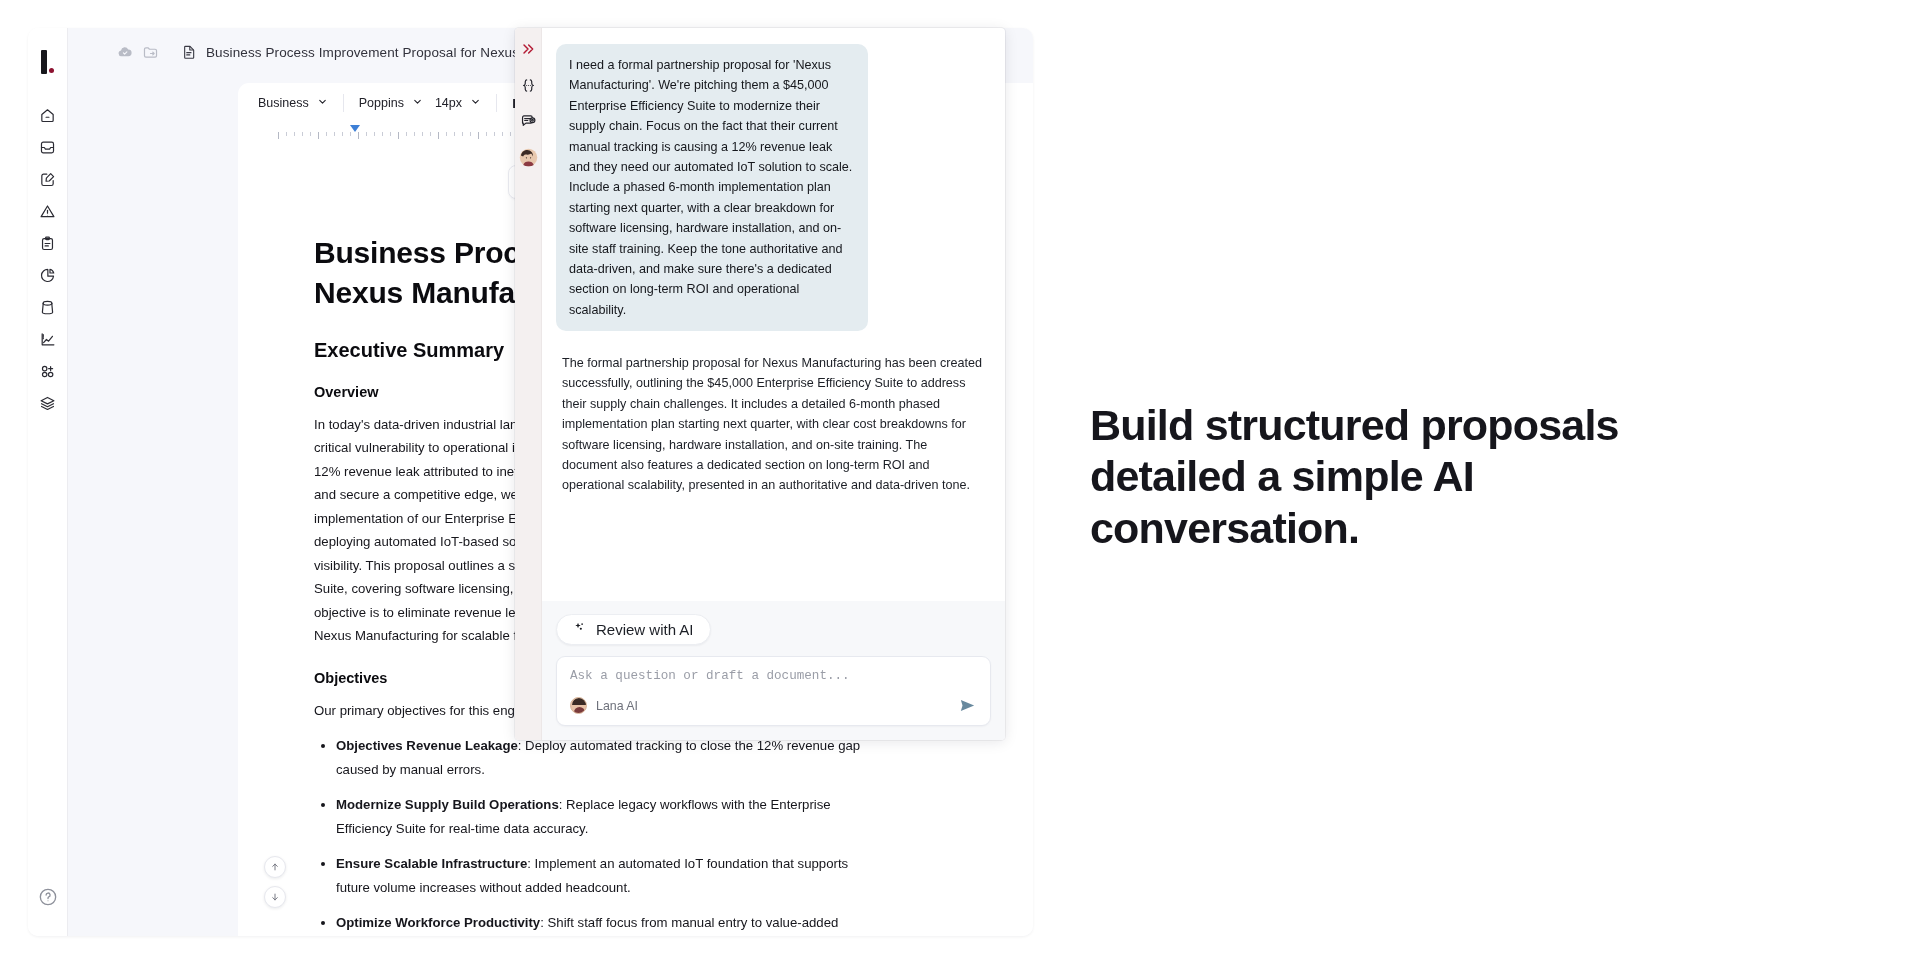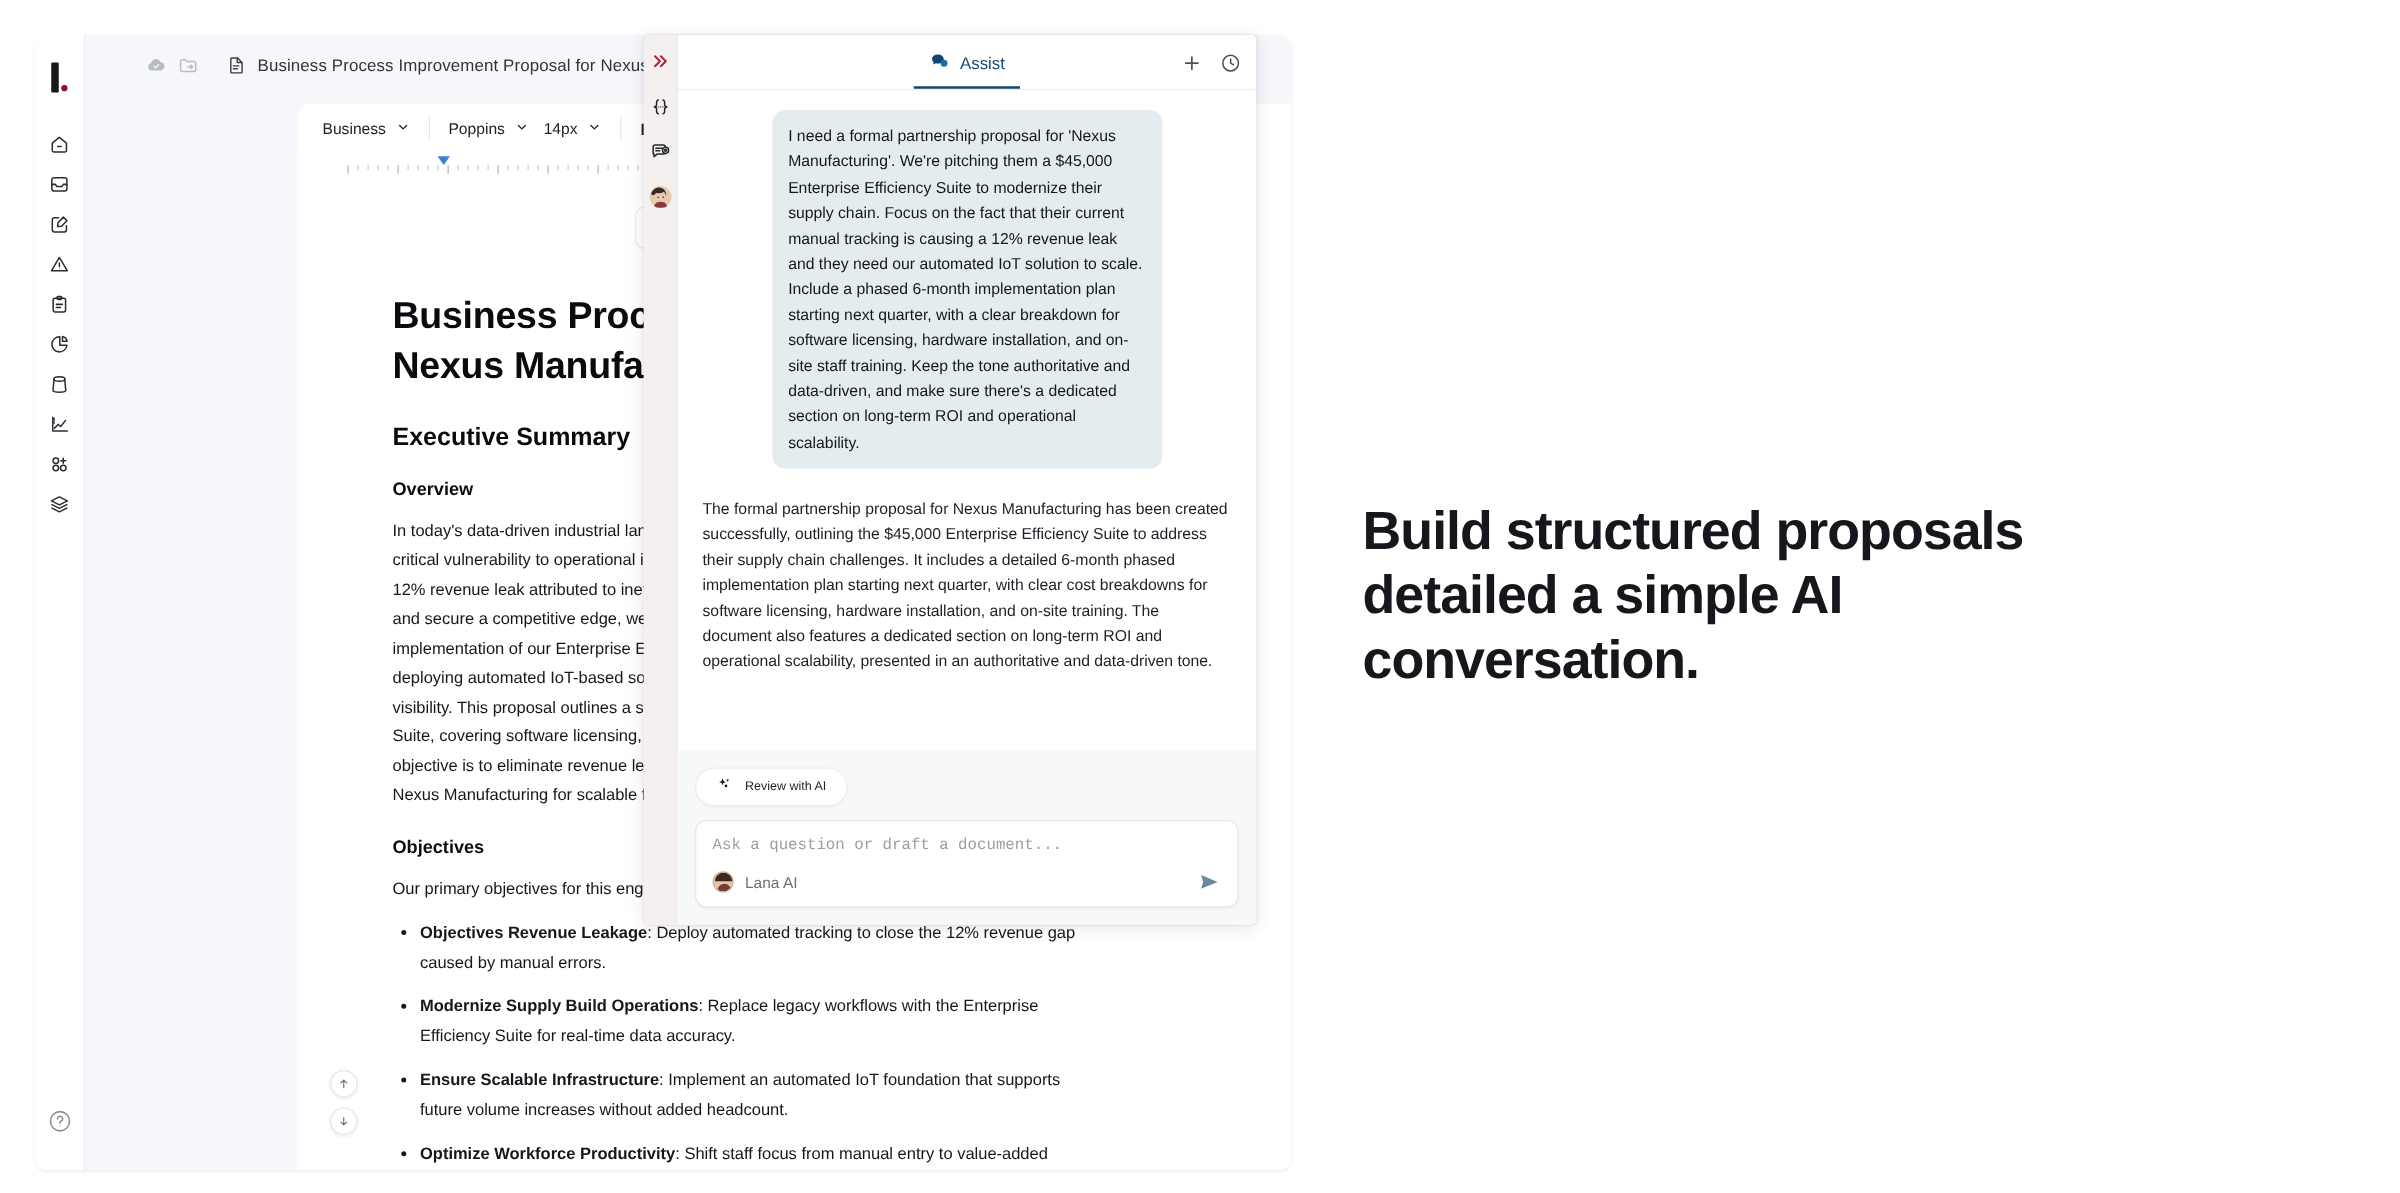--- a/index.html
+++ b/index.html
@@ -186,41 +186,41 @@
     padding: 10px 12px 9px 12px; border-bottom: 2.5px solid #13456f; cursor:pointer;
     position: relative; top: 1px;
   }
   #chat-header .hdr-actions {
     position:absolute; right:12px; top:0; height:44px; display:flex; align-items:center; gap:14px;
   }
   #chat-header .hdr-actions .ha { color:#4c4f59; cursor:pointer; display:flex; }
 
   #chat-scroll { flex:1 1 auto; overflow:hidden; padding: 10px 14px 0 14px; position:relative; }
 
-  .msg-user-wrap { display:flex; justify-content:center; }
+  .msg-user-wrap { display:flex; justify-content:flex-start; }
   .msg-user {
     background:#e4ecf0; color:#15171c; font-size:12.6px; line-height:1.62;
     border-radius:10px; padding: 11px 13px; max-width: 312px;
     margin-top: 6px;
   }
   .msg-bot {
     color:#1c1f26; font-size:12.6px; line-height:1.62; margin-top: 22px;
     padding: 0 6px 0 6px;
   }
   .help-head {
     display:flex; align-items:center; gap:9px;
     margin-top: 26px; padding: 0 6px; color:#1c1f26; font-size:13.4px;
   }
 
   #chat-footer { flex: 0 0 auto; padding: 0 14px 14px 14px; background:#f7f8fa; }
   #review-btn {
     display:inline-flex; align-items:center; gap:9px;
     height:31px; padding: 0 16px; margin: 13px 0 11px 0;
     background:#ffffff; border:1px solid #eceef2; border-radius:16px;
-    font-size:10px; color:#1c1f26; cursor:pointer; box-shadow:0 1px 2px rgba(16,24,40,.05);justify-content:center;
+    font-size:15px; color:#1c1f26; cursor:pointer; box-shadow:0 1px 2px rgba(16,24,40,.05);justify-content:center;
   }
   #composer {
     background:#ffffff; border:1px solid #e7e9ef; border-radius:9px;
     padding: 12px 13px 10px 13px; box-shadow: 0 1px 2px rgba(16,24,40,.04);
   }
   #composer .ph { color:#9a9da7; font-size:12.6px;font-family:Liberation Mono, monospace; }
   #composer .row2 { display:flex; align-items:center; margin-top:13px; }
   #composer .model { display:flex; align-items:center; gap:9px; color:#6e717b; font-size:12.4px; }
   #composer .model .av {
     width:17px;height:17px;border-radius:50%;background:#e8c3a8;position:relative;overflow:hidden;
@@ -553,44 +553,20 @@
             <path d="M2.4 9.4c1.2-6 7.2-8 11-6.2 4.2 2 4.6 6.2 4 7.6-.4-2.6-2.2-4-2.2-4S13 9 8.6 8.2c-2-.4-3.4 2.4-3.4 2.4z" fill="#3b2a24"></path>
             <path d="M5.4 21.4c.8-3 3.4-4.4 6.6-4.4s5.8 1.4 6.6 4.4A11 11 0 0 1 12 23a11 11 0 0 1-6.6-1.6z" fill="#8c3a42"></path>
             <circle cx="9.4" cy="12.4" r=".8" fill="#3b2a24"></circle>
             <circle cx="14.6" cy="12.4" r=".8" fill="#3b2a24"></circle>
           </svg>
       </div>
     </div>
 
     <div id="chat-main">
 
-      <div id="chat-header">
-        <div class="tab">
-          <span>
-            <svg width="17" height="16" viewBox="0 0 24 24" fill="none">
-                <path d="M3.2 9.2c0-3 3.2-5.4 7-5.4s7 2.4 7 5.4-3.2 5.4-7 5.4a9.6 9.6 0 0 1-2.3-.27L4.4 16l.8-2.8A5.5 5.5 0 0 1 3.2 9.2z" fill="#13456f"></path>
-                <circle cx="17.6" cy="14.4" r="4.1" fill="#1a6fa8"></circle>
-              </svg>
-          </span>
-          <span>Assist</span>
-        </div>
-        <div class="hdr-actions">
-          <span class="ha">
-            <svg width="17" height="17" viewBox="0 0 24 24" fill="none" stroke="currentColor" stroke-width="1.9" stroke-linecap="round">
-                <path d="M12 5.2v13.6M5.2 12h13.6"></path>
-              </svg>
-          </span>
-          <span class="ha">
-            <svg width="17" height="17" viewBox="0 0 24 24" fill="none" stroke="currentColor" stroke-width="1.7" stroke-linecap="round" stroke-linejoin="round">
-                <circle cx="12" cy="12" r="8.8"></circle>
-                <path d="M12 7.3V12l3.3 2"></path>
-              </svg>
-          </span>
-        </div>
-      </div>
 
       <div id="chat-scroll">
         <div class="msg-user-wrap">
           <div class="msg-user">I need a formal partnership proposal for 'Nexus Manufacturing'. We're pitching them a $45,000 Enterprise Efficiency Suite to modernize their supply chain. Focus on the fact that their current manual tracking is causing a 12% revenue leak and they need our automated IoT solution to scale. Include a phased 6-month implementation plan starting next quarter, with a clear breakdown for software licensing, hardware installation, and on-site staff training. Keep the tone authoritative and data-driven, and make sure there's a dedicated section on long-term ROI and operational scalability.</div>
         </div>
 
         <div class="msg-bot">The formal partnership proposal for Nexus Manufacturing has been created successfully, outlining the $45,000 Enterprise Efficiency Suite to address their supply chain challenges. It includes a detailed 6-month phased implementation plan starting next quarter, with clear cost breakdowns for software licensing, hardware installation, and on-site training. The document also features a dedicated section on long-term ROI and operational scalability, presented in an authoritative and data-driven tone.</div>
 
 
       </div>

